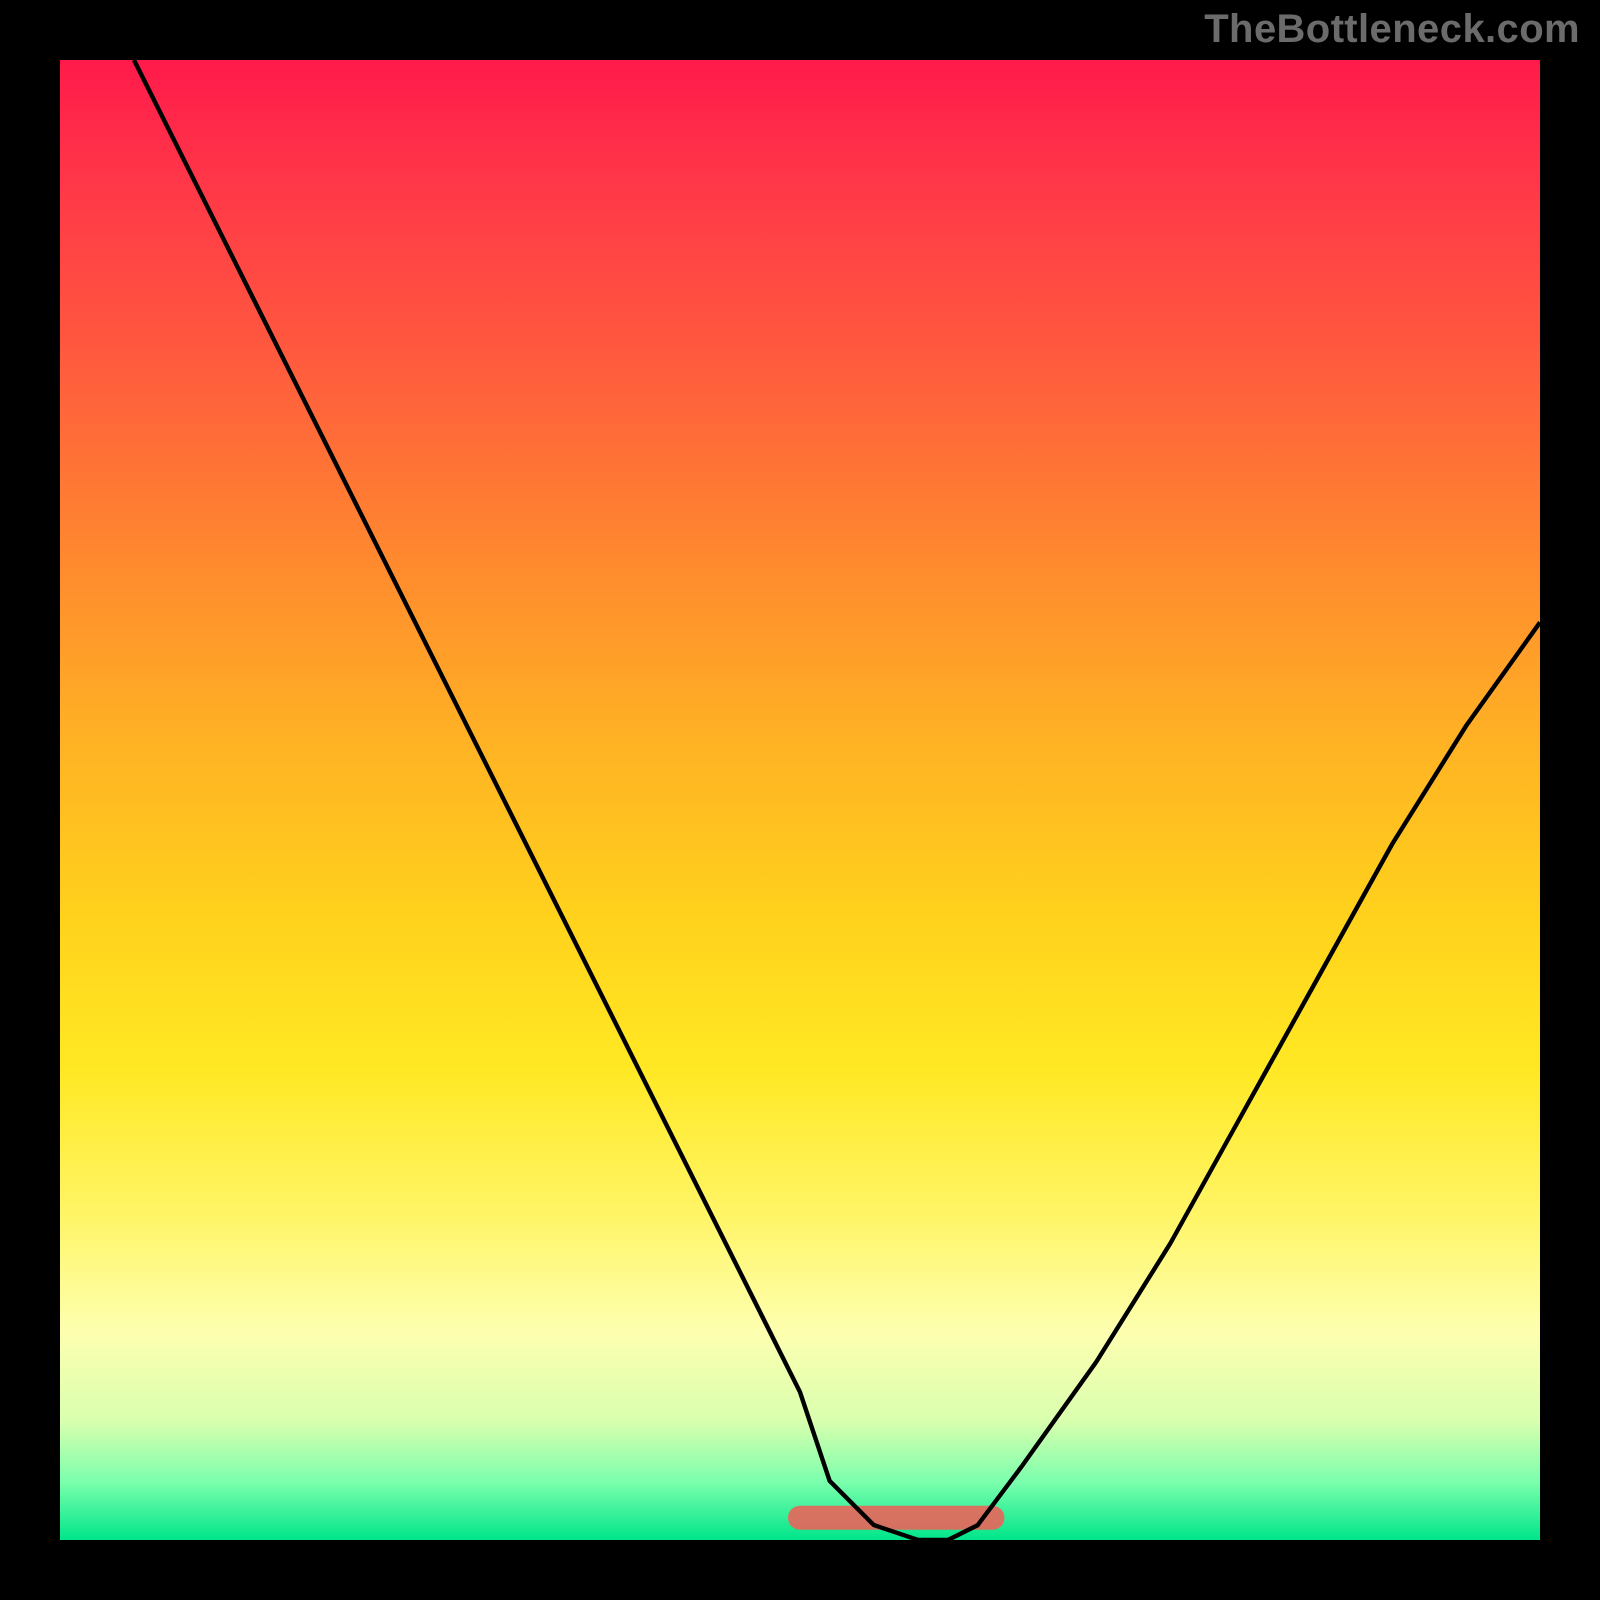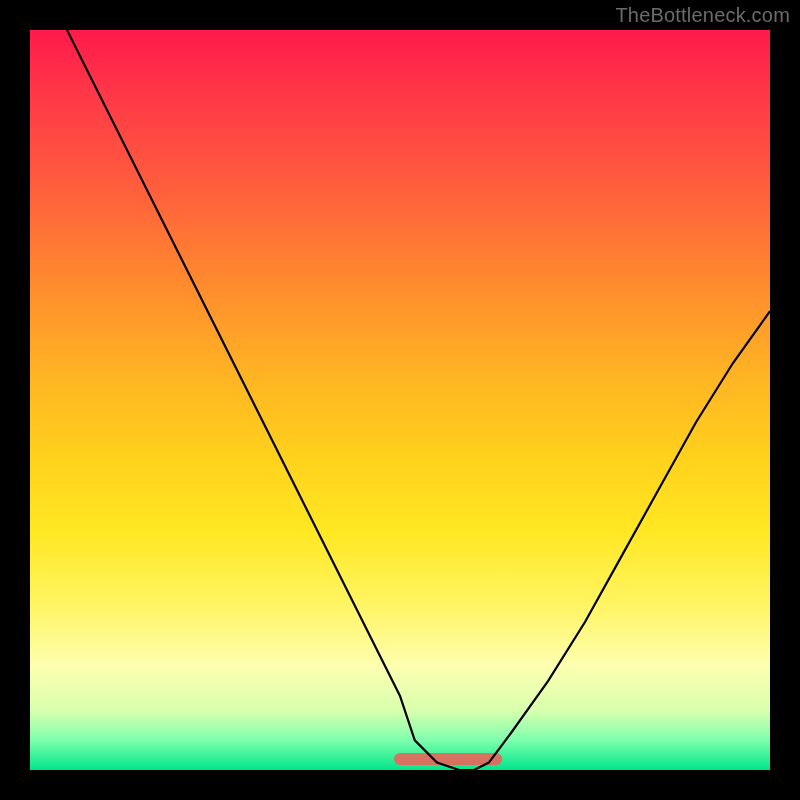--- a/index.html
+++ b/index.html
@@ -9,21 +9,21 @@
     height: 800px;
     background: #000;
     font-family: Arial, Helvetica, sans-serif;
     overflow: hidden;
   }
   .watermark {
     position: absolute;
     top: 4px;
     right: 10px;
     font-size: 20px;
-    font-weight: normal;
+    font-weight: bold;
     color: #6b6b6b;
     letter-spacing: 0.2px;
     z-index: 10;
     user-select: none;
   }
   .plot-area {
     position: absolute;
     left: 30px;
     top: 30px;
     width: 740px;

